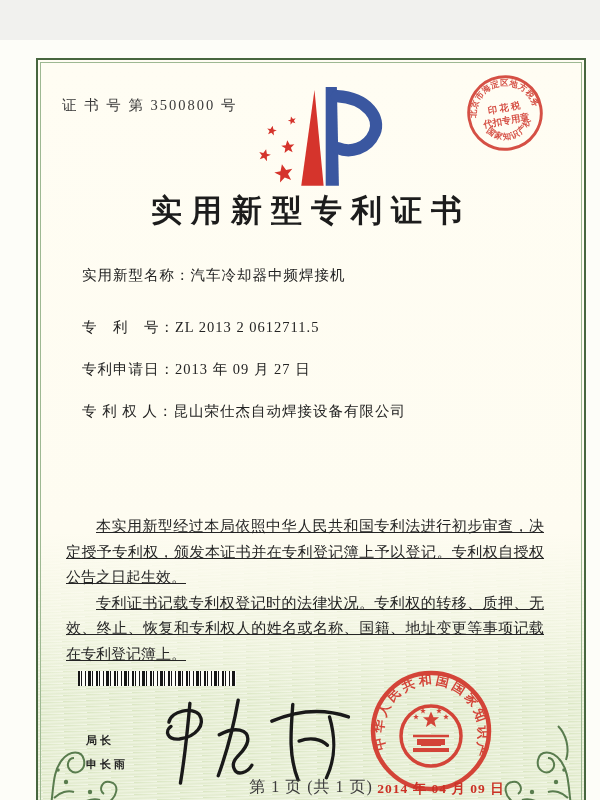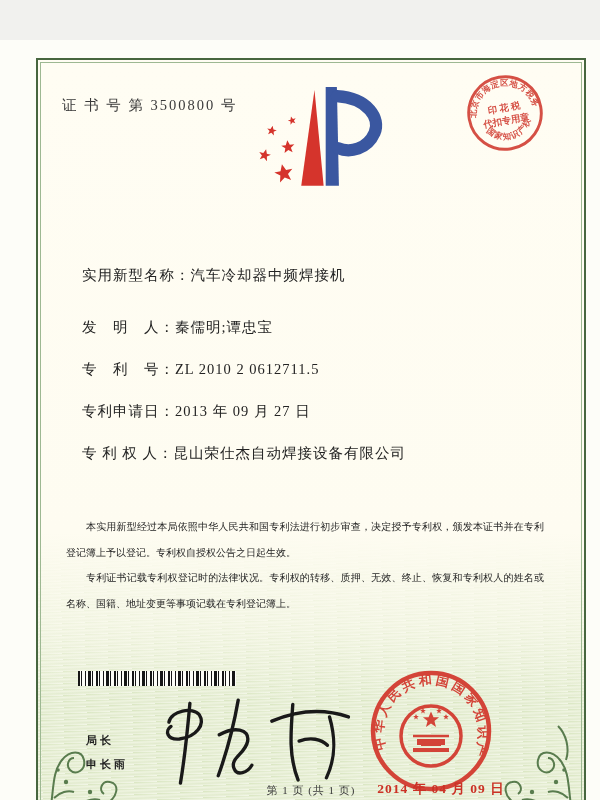--- a/index.html
+++ b/index.html
@@ -28,39 +28,39 @@
 
   .title { position:absolute; top:130px; left:0; width:100%; text-align:center;
            font-size:31px; font-weight:bold; letter-spacing:9px; color:#1c1c1c; }
 
   .fields { position:absolute; left:44px; top:206px; width:480px; }
   .field-row { font-size:14.5px; color:#232323; letter-spacing:1px; line-height:19px; }
   .field-row.gap-lg { margin-bottom:33px; }
   .field-row.gap-md { margin-bottom:23px; }
 
   .paragraphs { position:absolute; left:28px; top:454px; width:478px;
-                font-size:10px; line-height:25.5px; color:#252525; text-align:justify; }
+                font-size:15px; line-height:25.5px; color:#252525; text-align:justify;text-decoration:underline; }
   .paragraphs p { text-indent:2em; }
 
   .barcode { position:absolute; left:40px; top:611px; width:158px; height:15px;
     background:repeating-linear-gradient(90deg,
       #161616 0 2px,#fdfdf8 2px 3px,#161616 3px 4px,#fdfdf8 4px 7px,
       #161616 7px 8px,#fdfdf8 8px 10px,#161616 10px 13px,#fdfdf8 13px 14px,
       #161616 14px 15px,#fdfdf8 15px 18px); }
 
   .sig-block { position:absolute; left:48px; top:668px; font-family:"Liberation Sans","DejaVu Sans",sans-serif;
                font-weight:600; font-size:11px; letter-spacing:3px; color:#1f1f1f; line-height:24px; }
   .sig-script { position:absolute; left:112px; top:624px; width:210px; height:110px; }
 
   .official-seal { position:absolute; left:328px; top:606px; width:130px; height:130px; opacity:.92; }
   .seal-date { position:absolute; left:318px; top:720px; width:170px; text-align:center;
                color:#cb3226; font-size:13.5px; letter-spacing:1px; font-weight:bold; }
 
   .page-footer { position:absolute; left:0; bottom:24px; width:100%; text-align:center;
-                 font-size:11px; letter-spacing:1px; color:#3c3c3c; }
+                 font-size:16px; letter-spacing:1px; color:#3c3c3c; }
 
   .flourish { position:absolute; bottom:6px; width:92px; height:96px; }
   .flourish.left { left:6px; }
   .flourish.right { right:6px; transform:scaleX(-1); }
 </style>
 </head>
 <body>
 
 <div class="page">
   <div class="frame">
@@ -94,30 +94,28 @@
 
       <path d="M91,12 C122,14 134,34 128,48 C121,64 104,68 92,63" fill="none" stroke="#3a57a0" stroke-width="12" stroke-linecap="round"></path>
 
       <use href="#star" transform="translate(39,88) scale(0.95) rotate(-12)" fill="#d5342c"></use>
       <use href="#star" transform="translate(20,70) scale(0.62) rotate(14)" fill="#d5342c"></use>
       <use href="#star" transform="translate(43,62) scale(0.68) rotate(-6)" fill="#d5342c"></use>
       <use href="#star" transform="translate(27,46) scale(0.5) rotate(10)" fill="#d5342c"></use>
       <use href="#star" transform="translate(47,36) scale(0.42) rotate(-15)" fill="#d5342c"></use>
     </svg>
 
+    <h1 class="title">实用新型专利证书</h1>
 
     <div class="fields">
       <div class="field-row gap-lg">
         <span>实用新型名称：</span><span>汽车冷却器中频焊接机</span>
       </div>
       <div class="field-row gap-md">
-        <span>发　明　人：</span><span>秦儒明;谭忠宝</span>
-      </div>
-      <div class="field-row gap-md">
-        <span>专　利　号：</span><span>ZL 2010 2 0612711.5</span>
+        <span>专　利　号：</span><span>ZL 2013 2 0612711.5</span>
       </div>
       <div class="field-row gap-md">
         <span>专利申请日：</span><span>2013 年 09 月 27 日</span>
       </div>
       <div class="field-row gap-md">
         <span>专 利 权 人：</span><span>昆山荣仕杰自动焊接设备有限公司</span>
       </div>
     </div>
 
     <div class="paragraphs">

